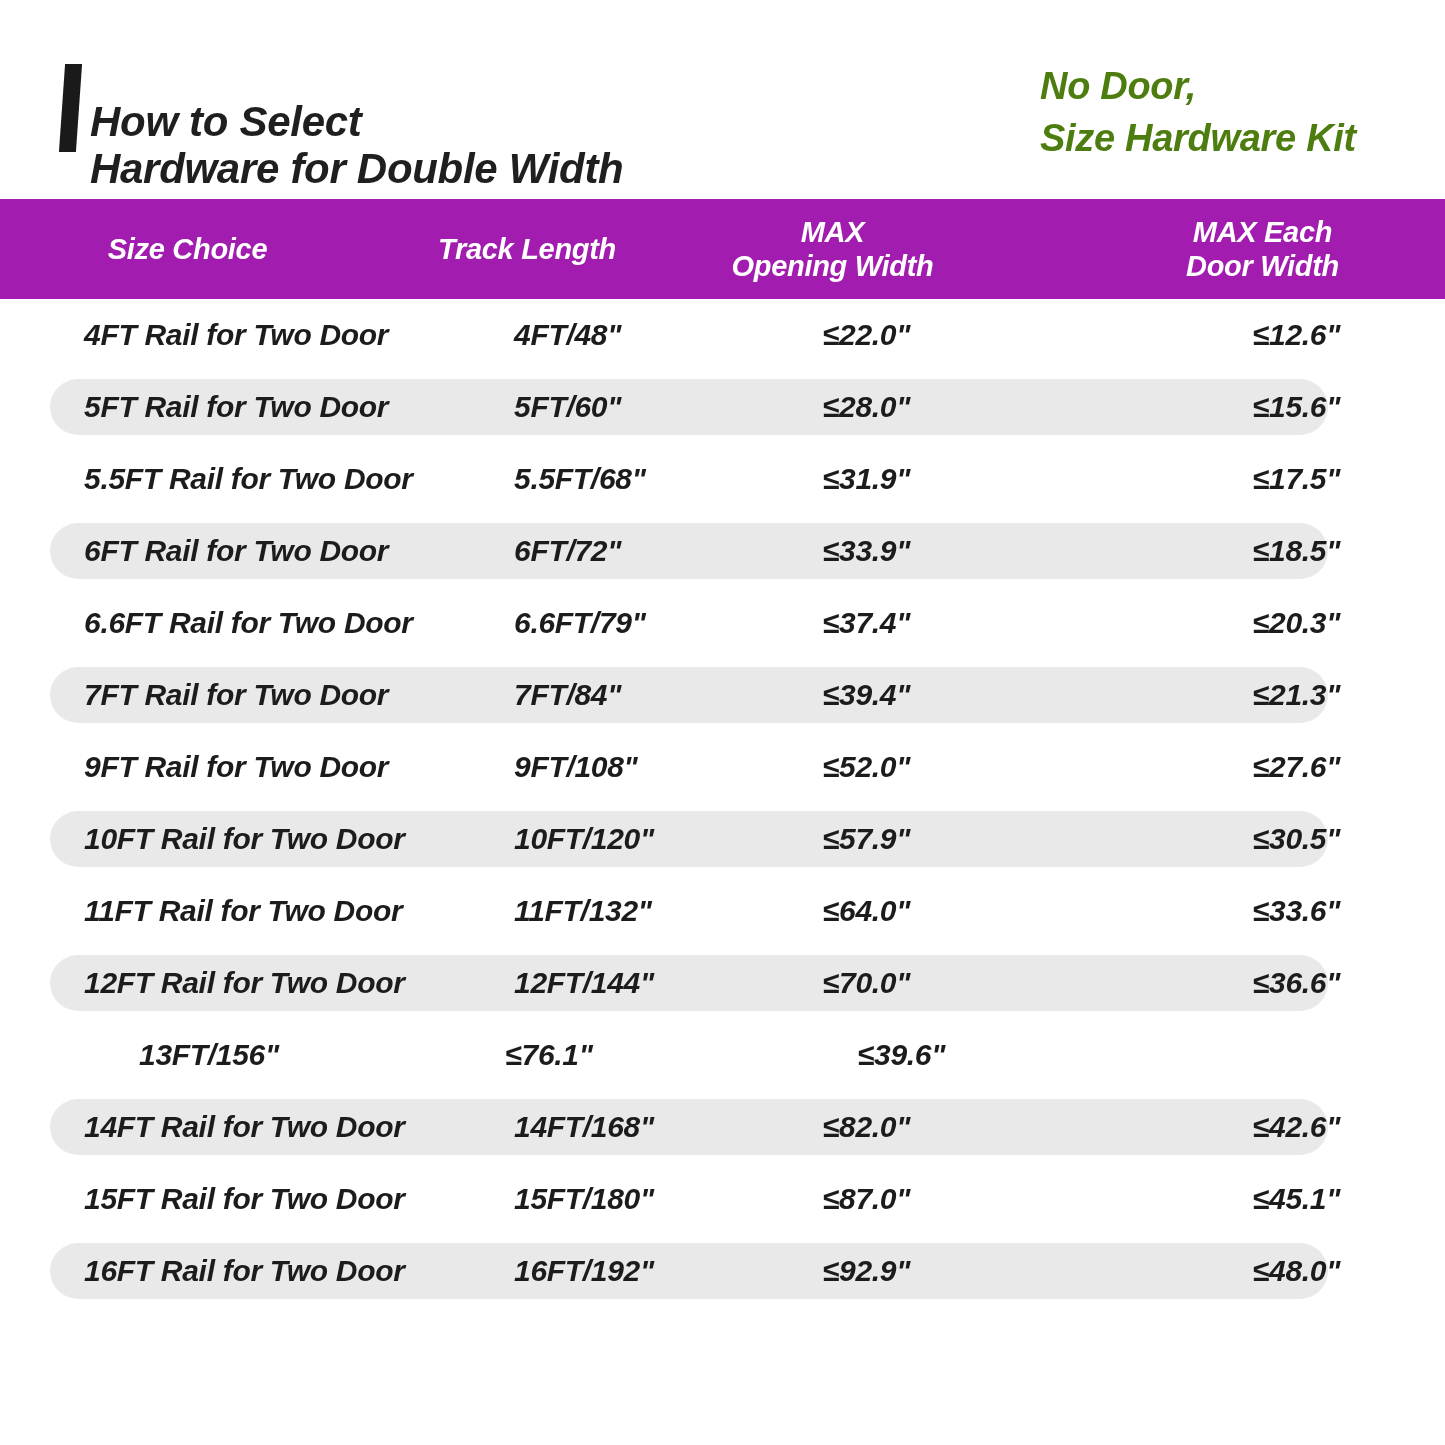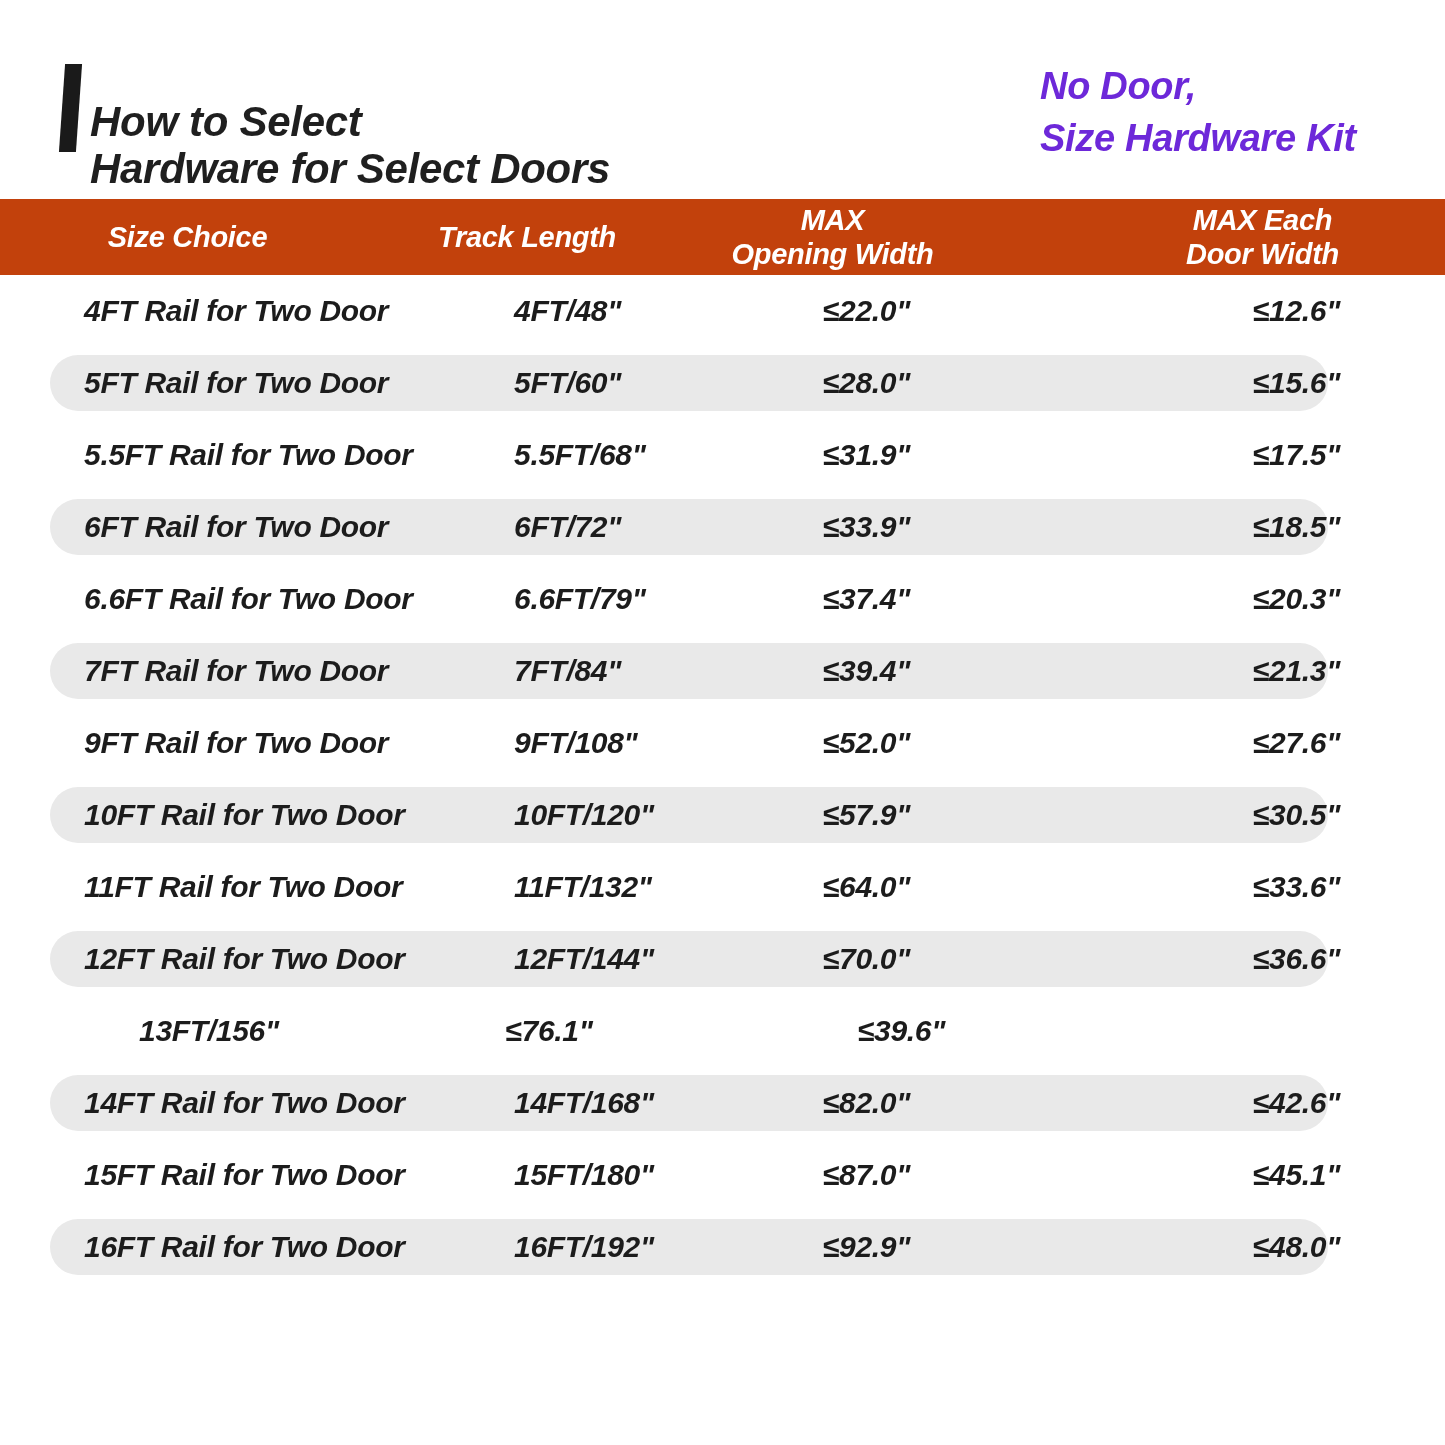--- a/index.html
+++ b/index.html
@@ -38,34 +38,34 @@
     color: #1f1f1f;
     white-space: nowrap;
     margin-top: 40px;
   }
   .note {
     position: absolute;
     left: 1040px;
     top: 60px;
     font-size: 38px;
     line-height: 52px;
-    color: #6d28d9;
+    color: #4d7c0f;
     white-space: nowrap;
   }
 
   
   .spec-table {
     position: absolute;
     left: 0;
     top: 199px;
     width: 1445px;
   }
   .thead {
-    height: 76px;
-    background: #c2410c;
+    height: 100px;
+    background: #a21caf;
     color: #ffffff;
     display: grid;
     grid-template-columns: 375px 280px 355px 435px;
   }
   .hcell {
     display: flex;
     flex-direction: column;
     justify-content: center;
     align-items: center;
     font-size: 29px;
@@ -105,21 +105,21 @@
   .cell.c3 { text-align: center; }
   .cell.c4 { text-align: center; padding-left: 70px; }
 </style>
 </head>
 <body>
 
 <div class="accent-bar"></div>
 
 <div class="title">
   <div>How to Select</div>
-  <div>Hardware for Select Doors</div>
+  <div>Hardware for Double Width</div>
 </div>
 
 <div class="note">
   <div>No Door,</div>
   <div>Size Hardware Kit</div>
 </div>
 
 <div class="spec-table">
   <div class="thead">
     <div class="hcell h1">

